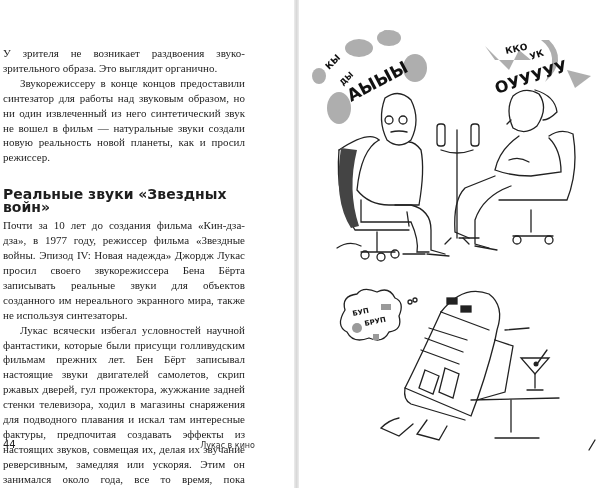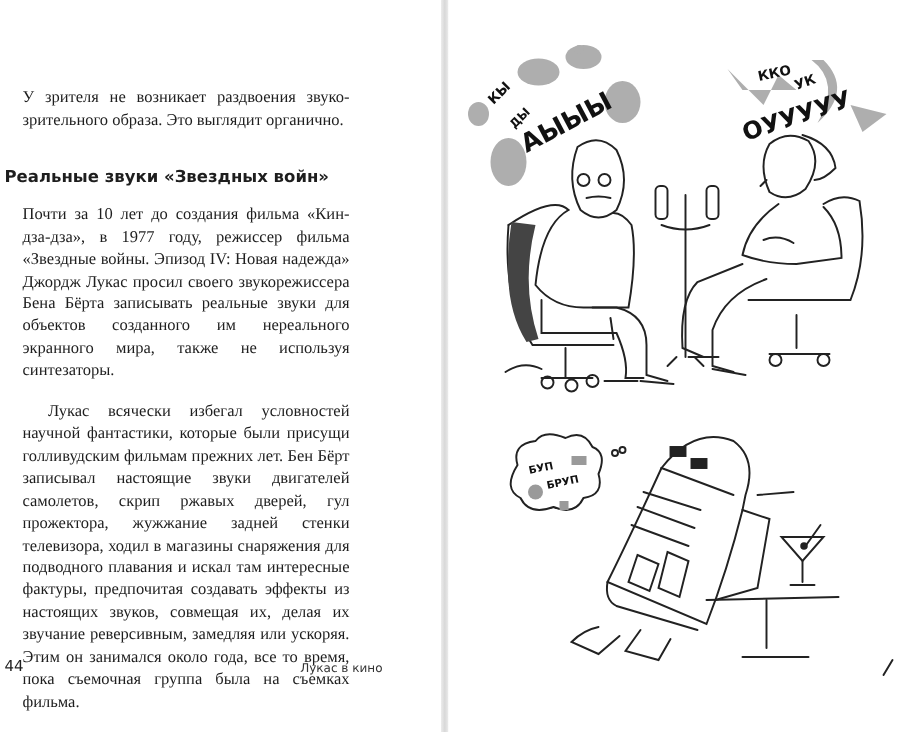--- a/index.html
+++ b/index.html
@@ -1,34 +1,35 @@
 <!DOCTYPE html>
 <html><head>
 <meta charset="utf-8">
 <style>
   html,body{margin:0;padding:0;background:#fff;}
   body{width:600px;height:488px;position:relative;overflow:hidden;font-family:"DejaVu Serif",serif;color:#1e1e1e;}
   .page-left{position:absolute;left:0;top:0;width:294px;height:488px;background:#fff;}
   .gutter{position:absolute;left:294px;top:0;width:5px;height:488px;background:linear-gradient(to right,#ececec,#d8d8d8,#ececec);}
   .page-right{position:absolute;left:299px;top:0;width:301px;height:488px;background:#fff;}
   .text-block{position:absolute;left:3px;top:46px;width:242px;font-family:"Liberation Serif",serif;font-size:11px;line-height:14.9px;text-align:justify;}
-  .text-block p{margin:12px;}
+  .text-block p{margin:0;}
   .text-block p.indent{text-indent:17px;}
-  .heading{margin:23px 0 4px 0 !important;font-family:"DejaVu Sans",sans-serif;font-weight:bold;font-size:11px;line-height:13px;text-align:left;}
+  .heading{margin:23px 0 4px 0 !important;font-family:"DejaVu Sans",sans-serif;font-weight:bold;font-size:14px;line-height:13px;text-align:left;}
   .footer{position:absolute;top:439px;left:3px;width:252px;display:flex;justify-content:space-between;align-items:flex-end;font-family:"DejaVu Sans",sans-serif;}
   .page-num{font-size:10px;}
   .running-title{font-size:8px;color:#333;}
   .illus{position:absolute;}
 </style>
 </head>
 <body>
 
 <div class="page-left">
   <div class="text-block">
     <p>У зрителя не возникает раздвоения звуко-зрительного образа. Это выглядит органично.</p>
+    <p class="indent">Звукорежиссеру в конце концов предоставили синтезатор для работы над звуковым образом, но ни один извлеченный из него синтетический звук не вошел в фильм — натуральные звуки создали новую реальность новой планеты, как и просил режиссер.</p>
     <p class="heading">Реальные звуки «Звездных войн»</p>
     <p>Почти за 10 лет до создания фильма «Кин-дза-дза», в 1977 году, режиссер фильма «Звездные войны. Эпизод IV: Новая надежда» Джордж Лукас просил своего звукорежиссера Бена Бёрта записывать реальные звуки для объектов созданного им нереального экранного мира, также не используя синтезаторы.</p>
     <p class="indent">Лукас всячески избегал условностей научной фантастики, которые были присущи голливудским фильмам прежних лет. Бен Бёрт записывал настоящие звуки двигателей самолетов, скрип ржавых дверей, гул прожектора, жужжание задней стенки телевизора, ходил в магазины снаряжения для подводного плавания и искал там интересные фактуры, предпочитая создавать эффекты из настоящих звуков, совмещая их, делая их звучание реверсивным, замедляя или ускоряя. Этим он занимался около года, все то время, пока съемочная группа была на съемках фильма.</p>
 
   </div>
   <div class="footer">
     <span class="page-num">44</span>
     <span class="running-title">Лукас в кино</span>
   </div>
 </div>

